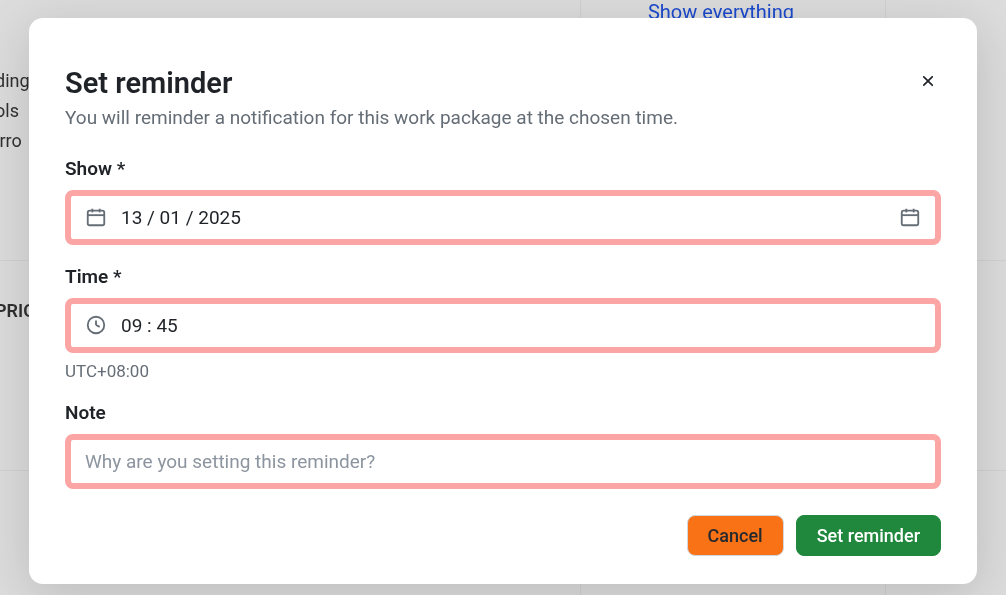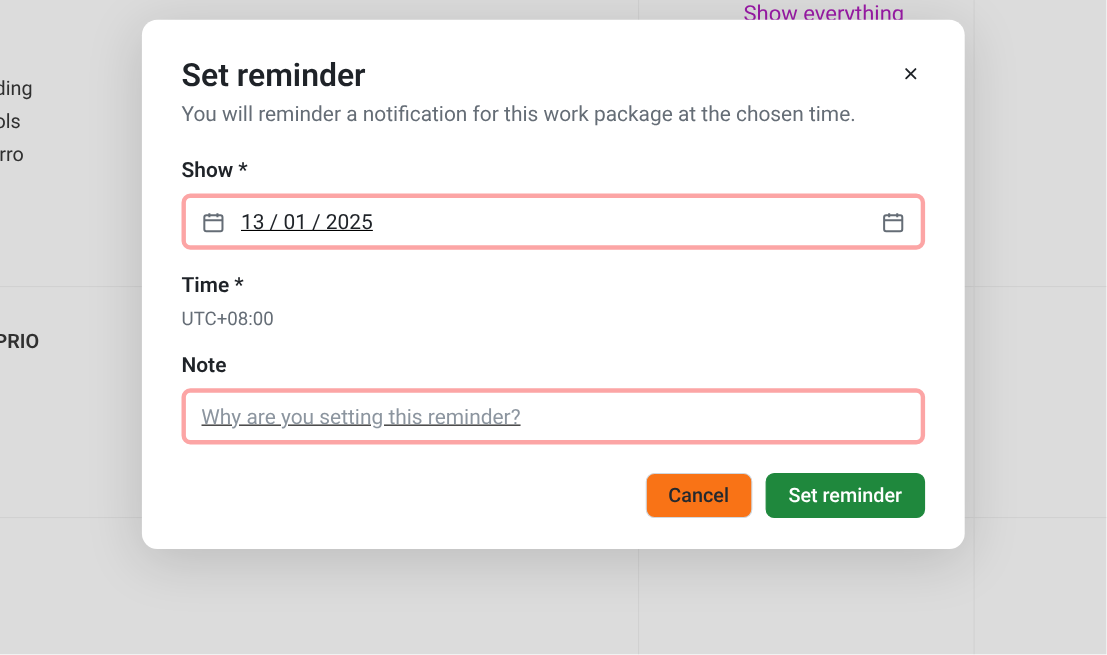--- a/index.html
+++ b/index.html
@@ -22,40 +22,40 @@
     }
     .bd-text {
       position: absolute;
       color: #333;
       font-size: 18px;
     }
     .bd-t1 { top: 70px; left: -5px; }
     .bd-t2 { top: 100px; left: -5px; }
     .bd-t3 { top: 130px; left: -5px; }
     .bd-prio { top: 300px; left: -5px; font-weight: 600; }
-    .bd-show { top: 0px; right: 184px; font-size: 20px; color: #a21caf; }
+    .bd-show { top: 0px; right: 212px; font-size: 20px; color: #1d4ed8; }
     .bd-divider { position: absolute; top: 260px; left: 0; right: 0; height: 1px; background: #ddd; }
     .bd-divider2 { position: absolute; top: 470px; left: 0; right: 0; height: 1px; background: #ddd; }
     .bd-vline { position: absolute; top: 0; bottom: 0; right: 120px; width: 1px; background: #ddd; }
     .bd-vline2 { position: absolute; top: 0; bottom: 0; left: 580px; width: 1px; background: #ddd; }
 
     .modal-overlay {
       position: absolute;
       inset: 0;
       background: rgba(0,0,0,0.05);
       display: flex;
       align-items: flex-start;
       justify-content: center;
     }
     .modal {
       background: #fff;
       border-radius: 14px;
-      width: 748px;
+      width: 948px;
       margin-top: 18px;
-      padding: 34px 36px 28px 36px;
+      padding: 48px 36px 28px 36px;
       box-shadow: 0 10px 50px rgba(0,0,0,0.15);
       position: relative;
     }
     .modal-header {
       display: flex;
       align-items: flex-start;
       justify-content: space-between;
     }
     .modal-title {
       font-size: 29px;
@@ -82,28 +82,27 @@
       margin-bottom: 20px;
     }
     .field-label {
       font-size: 19px;
       font-weight: 600;
       color: #1f2328;
       margin-bottom: 10px;
       display: block;
     }
     .input-wrapper {
-      border: 4px solid #fca5a5;
+      border: 6px solid #fca5a5;
       border-radius: 8px;
       display: flex;
-      align-items: center;
+      align-items: flex-start;
       padding: 10px 14px;
       gap: 14px;
       background: #fff;
-      text-decoration: underline;
     }
     .input-icon {
       width: 22px;
       height: 22px;
       color: #656d76;
       flex-shrink: 0;
     }
     .input-text {
       font-size: 19px;
       color: #1f2328;
@@ -196,20 +195,28 @@
           <rect x="3" y="5" width="18" height="16" rx="2"></rect>
           <line x1="3" y1="10" x2="21" y2="10"></line>
           <line x1="8" y1="3" x2="8" y2="7"></line>
           <line x1="16" y1="3" x2="16" y2="7"></line>
         </svg>
       </div>
     </div>
 
     <div class="field-group">
       <label class="field-label">Time *</label>
+      <div class="input-wrapper">
+        <svg class="input-icon" viewBox="0 0 24 24" fill="none" stroke="currentColor" stroke-width="2">
+          <circle cx="12" cy="12" r="9"></circle>
+          <line x1="12" y1="7" x2="12" y2="12"></line>
+          <line x1="12" y1="12" x2="16" y2="14"></line>
+        </svg>
+        <input class="input-text" value="09 : 45" style="">
+      </div>
       <div class="help-text">UTC+08:00</div>
     </div>
 
     <div class="field-group">
       <label class="field-label">Note</label>
       <div class="input-wrapper">
         <input class="input-text" placeholder="Why are you setting this reminder?" style="">
       </div>
     </div>
 

